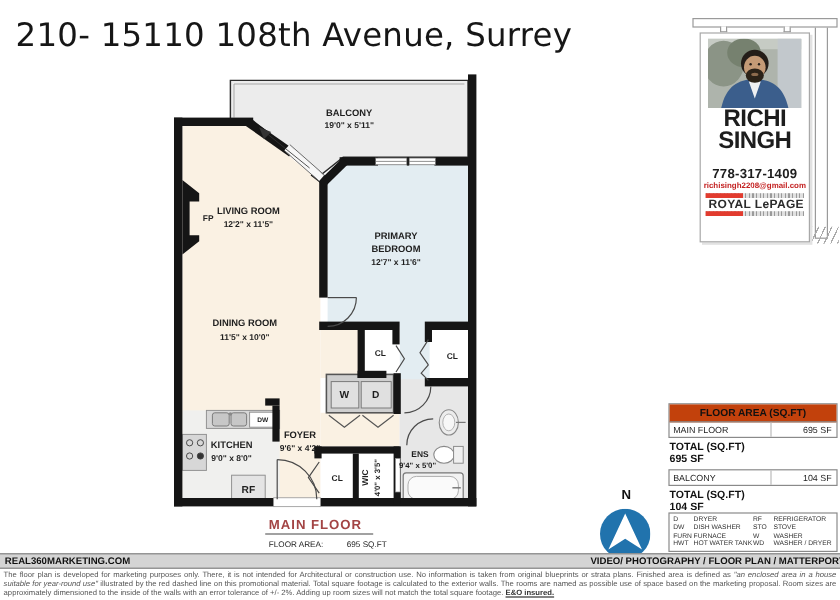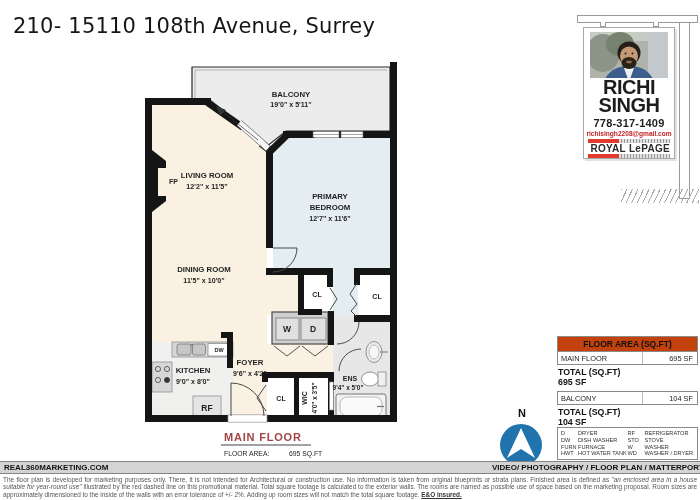--- a/index.html
+++ b/index.html
@@ -7,46 +7,46 @@
     width:700px;height:500px;position:relative;overflow:hidden;
     background:#ffffff;
     font-family:"Liberation Sans",sans-serif;
     -webkit-font-smoothing:antialiased;
   }
   .abs{position:absolute;}
   
   #title{
     left:13px;top:14px;width:560px;
     font-family:"DejaVu Sans",sans-serif;
-    font-size:21px;color:#161616;letter-spacing:.2px;
+    font-size:27px;color:#161616;letter-spacing:.2px;
   }
   
   .t1{font:700 7.8px "Liberation Sans",sans-serif;fill:#1f1f1f;}
   .t2{font:700 7.1px "Liberation Sans",sans-serif;fill:#1f1f1f;}
   .t3{font:700 7px "Liberation Sans",sans-serif;fill:#1f1f1f;}
   .t4{font:700 5.5px "Liberation Sans",sans-serif;fill:#1f1f1f;}
   .t5{font:700 8.5px "Liberation Sans",sans-serif;fill:#1f1f1f;}
   .t6{font:700 6.5px "Liberation Sans",sans-serif;fill:#1f1f1f;}
   .mid{text-anchor:middle;}
   .mf{font:700 11px "Liberation Sans",sans-serif;fill:#a34444;letter-spacing:.8px;}
   .fa{font:400 6.8px "Liberation Sans",sans-serif;fill:#222;}
   
   #sign{left:575px;top:8px;width:125px;height:212px;}
   .post,.bar,.clip{position:absolute;background:#fff;border:1px solid #9a9a9a;box-sizing:border-box;}
   .post{left:104px;top:7px;width:11px;height:184px;}
   .bar{left:2px;top:7px;width:121px;height:8px;}
   .clip{width:6px;height:5px;top:14px;border-top:none;}
   .ground{position:absolute;left:46px;top:181px;width:78px;height:14px;
     background:repeating-linear-gradient(115deg,#aaa 0 1px,transparent 1px 5px);}
-  .board{position:absolute;left:8px;top:19px;width:92px;height:132px;background:#fff;
+  .board{position:absolute;left:8px;top:19px;width:92px;height:175px;background:#fff;
     border:1px solid #a8a8a8;box-shadow:2px 2px 0 #e2e2e2;box-sizing:border-box;
     display:flex;flex-direction:column;align-items:center;}
   .photo{margin-top:4px;width:78px;height:58px;overflow:hidden;}
   .agent-name{font-size:20px;font-weight:bold;color:#1d1d1d;line-height:.92;letter-spacing:-.5px;}
-  .agent-phone{margin-top:2px;font-size:11px;font-weight:bold;color:#1d1d1d;letter-spacing:.2px;}
+  .agent-phone{margin-top:12px;font-size:11px;font-weight:bold;color:#1d1d1d;letter-spacing:.2px;}
   .agent-email{margin-top:1px;font-size:6.6px;font-weight:bold;color:#c42222;}
   .rlp{margin-top:2px;width:82px;text-align:right;}
   .rlp-bar{height:4px;background:
       linear-gradient(90deg,#e23b2e 0 38%,transparent 38%),
       repeating-linear-gradient(90deg,#9a9a9a 0 1px,#e0e0e0 1px 3px);}
   .rlp-text{font-size:10px;font-weight:800;color:#2b2b2b;letter-spacing:.3px;line-height:1.15;}
   
   #tables{left:557px;top:336px;width:141px;}
   .area-table{border:1px solid #8a8a8a;background:#fff;}
   .at-head{background:#c2410c;border-bottom:1px solid #8a8a8a;text-align:center;

